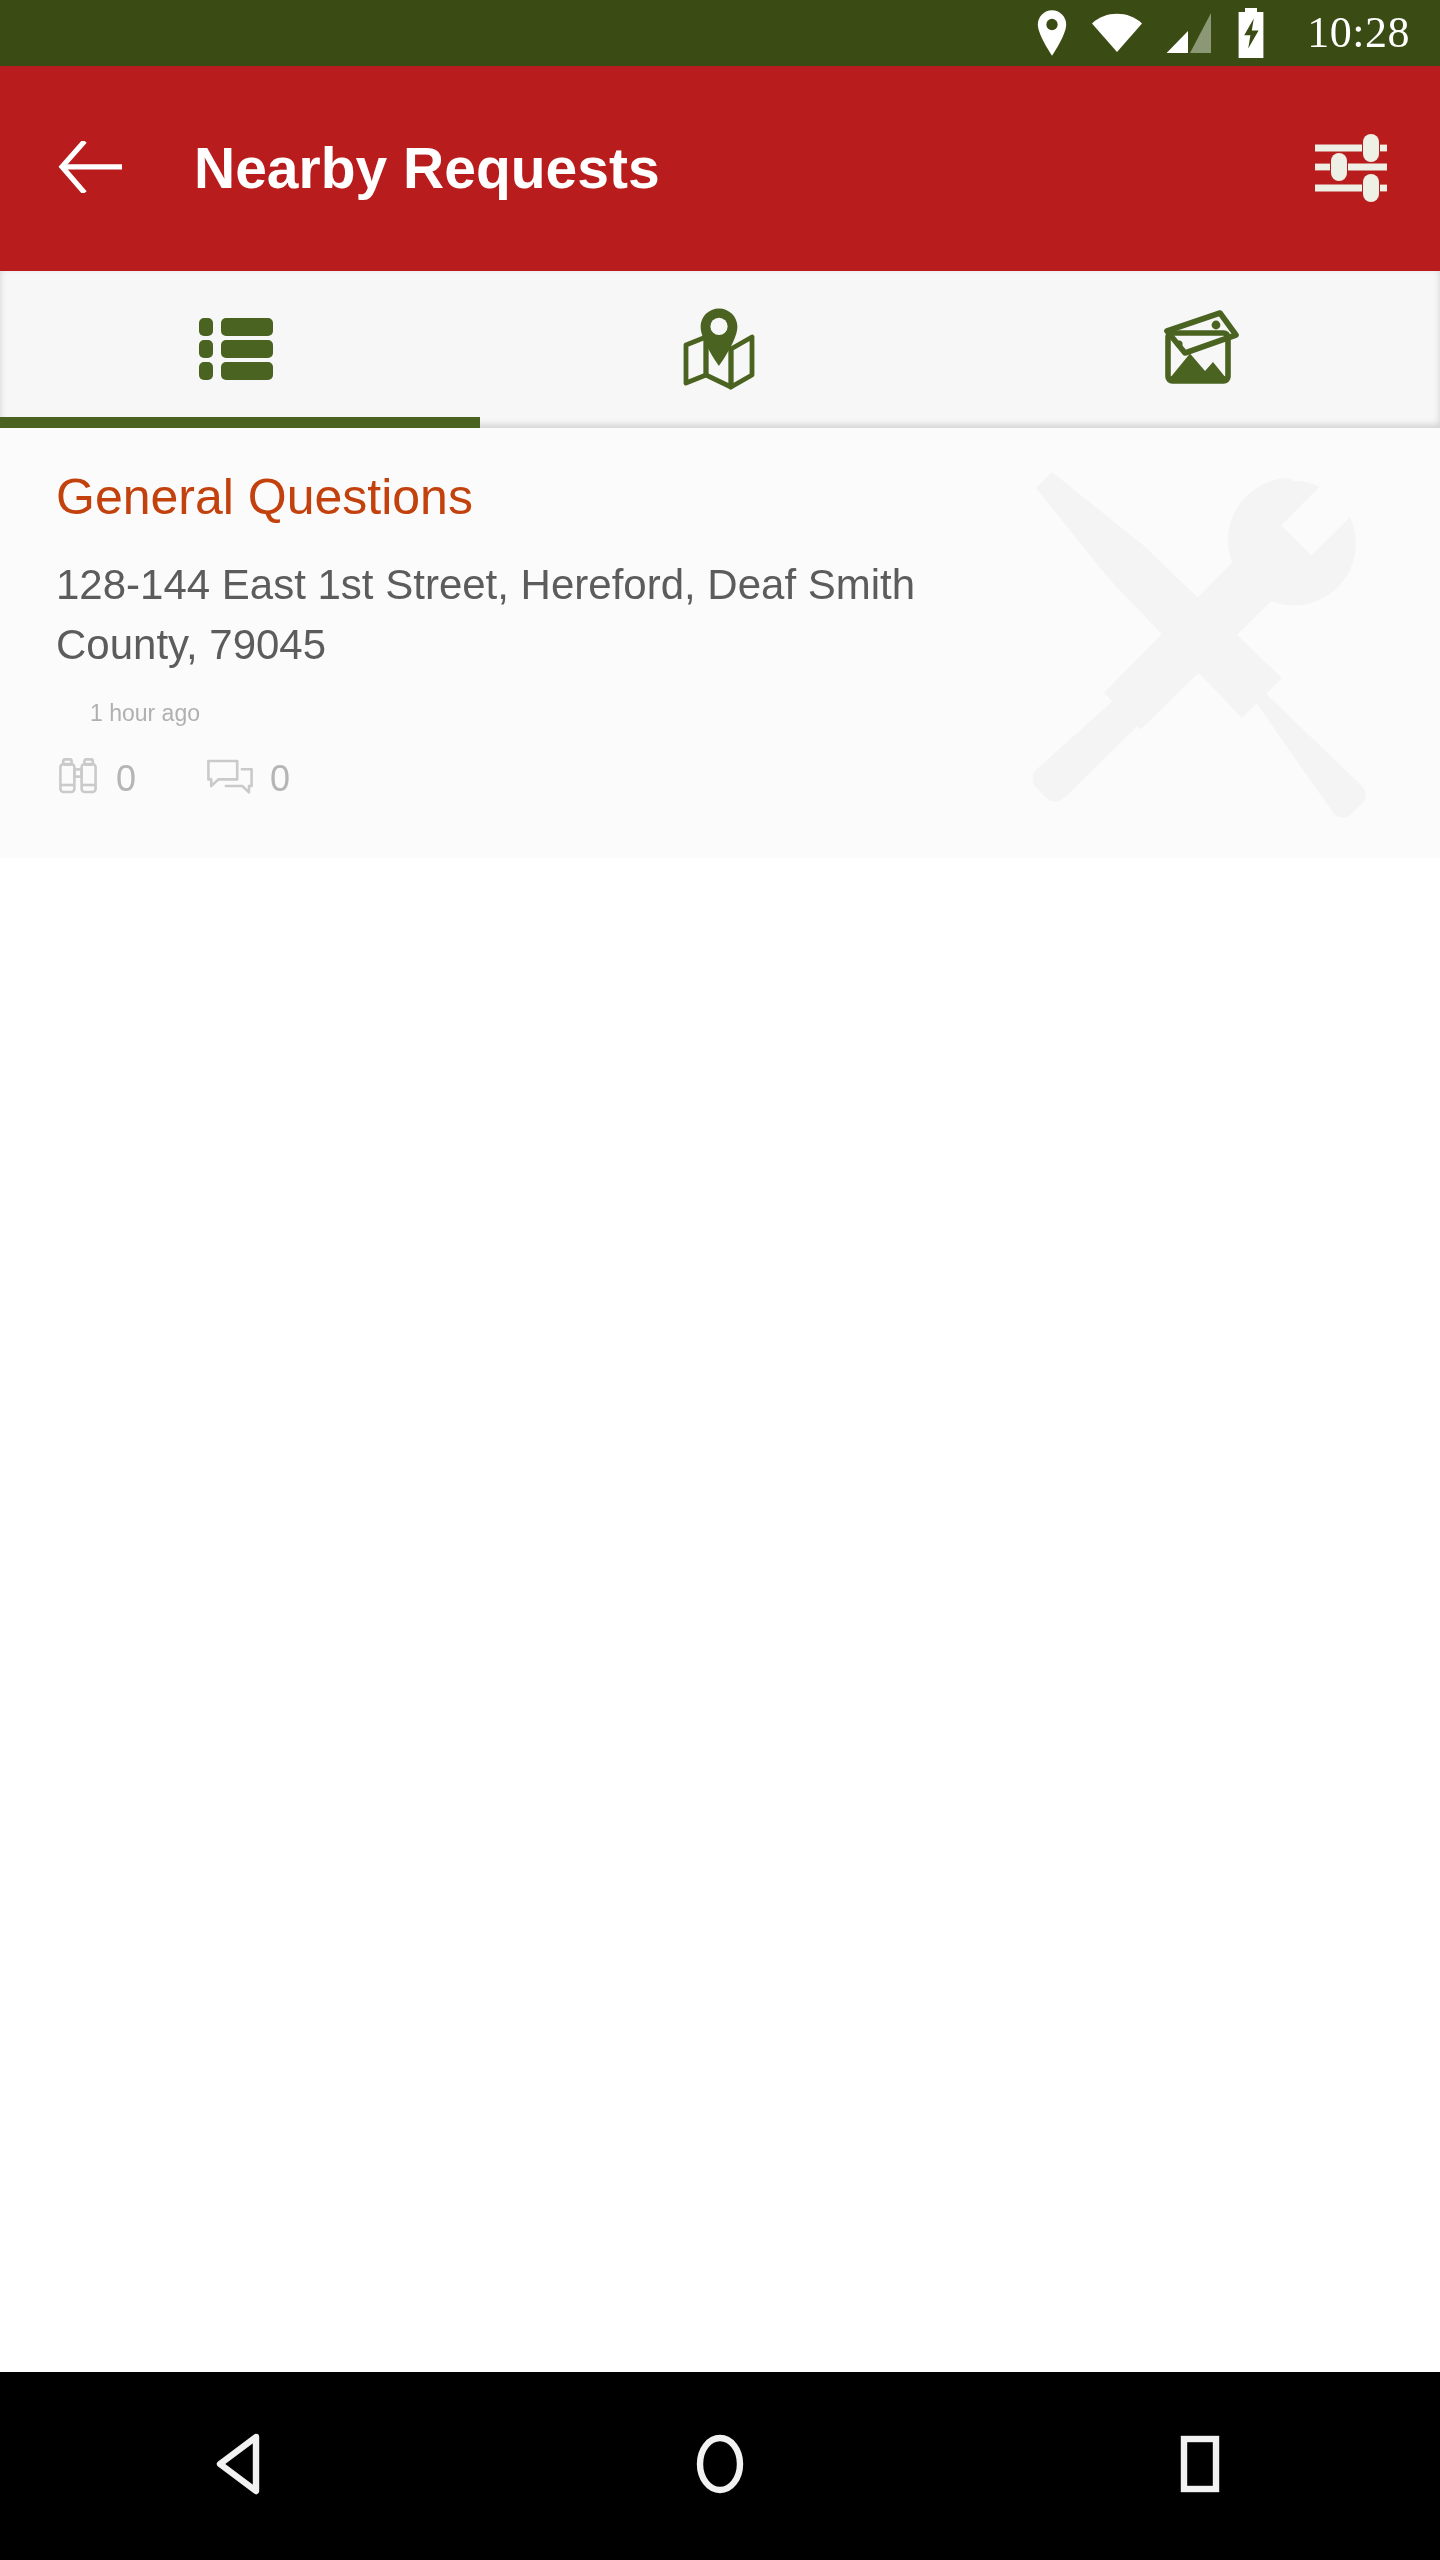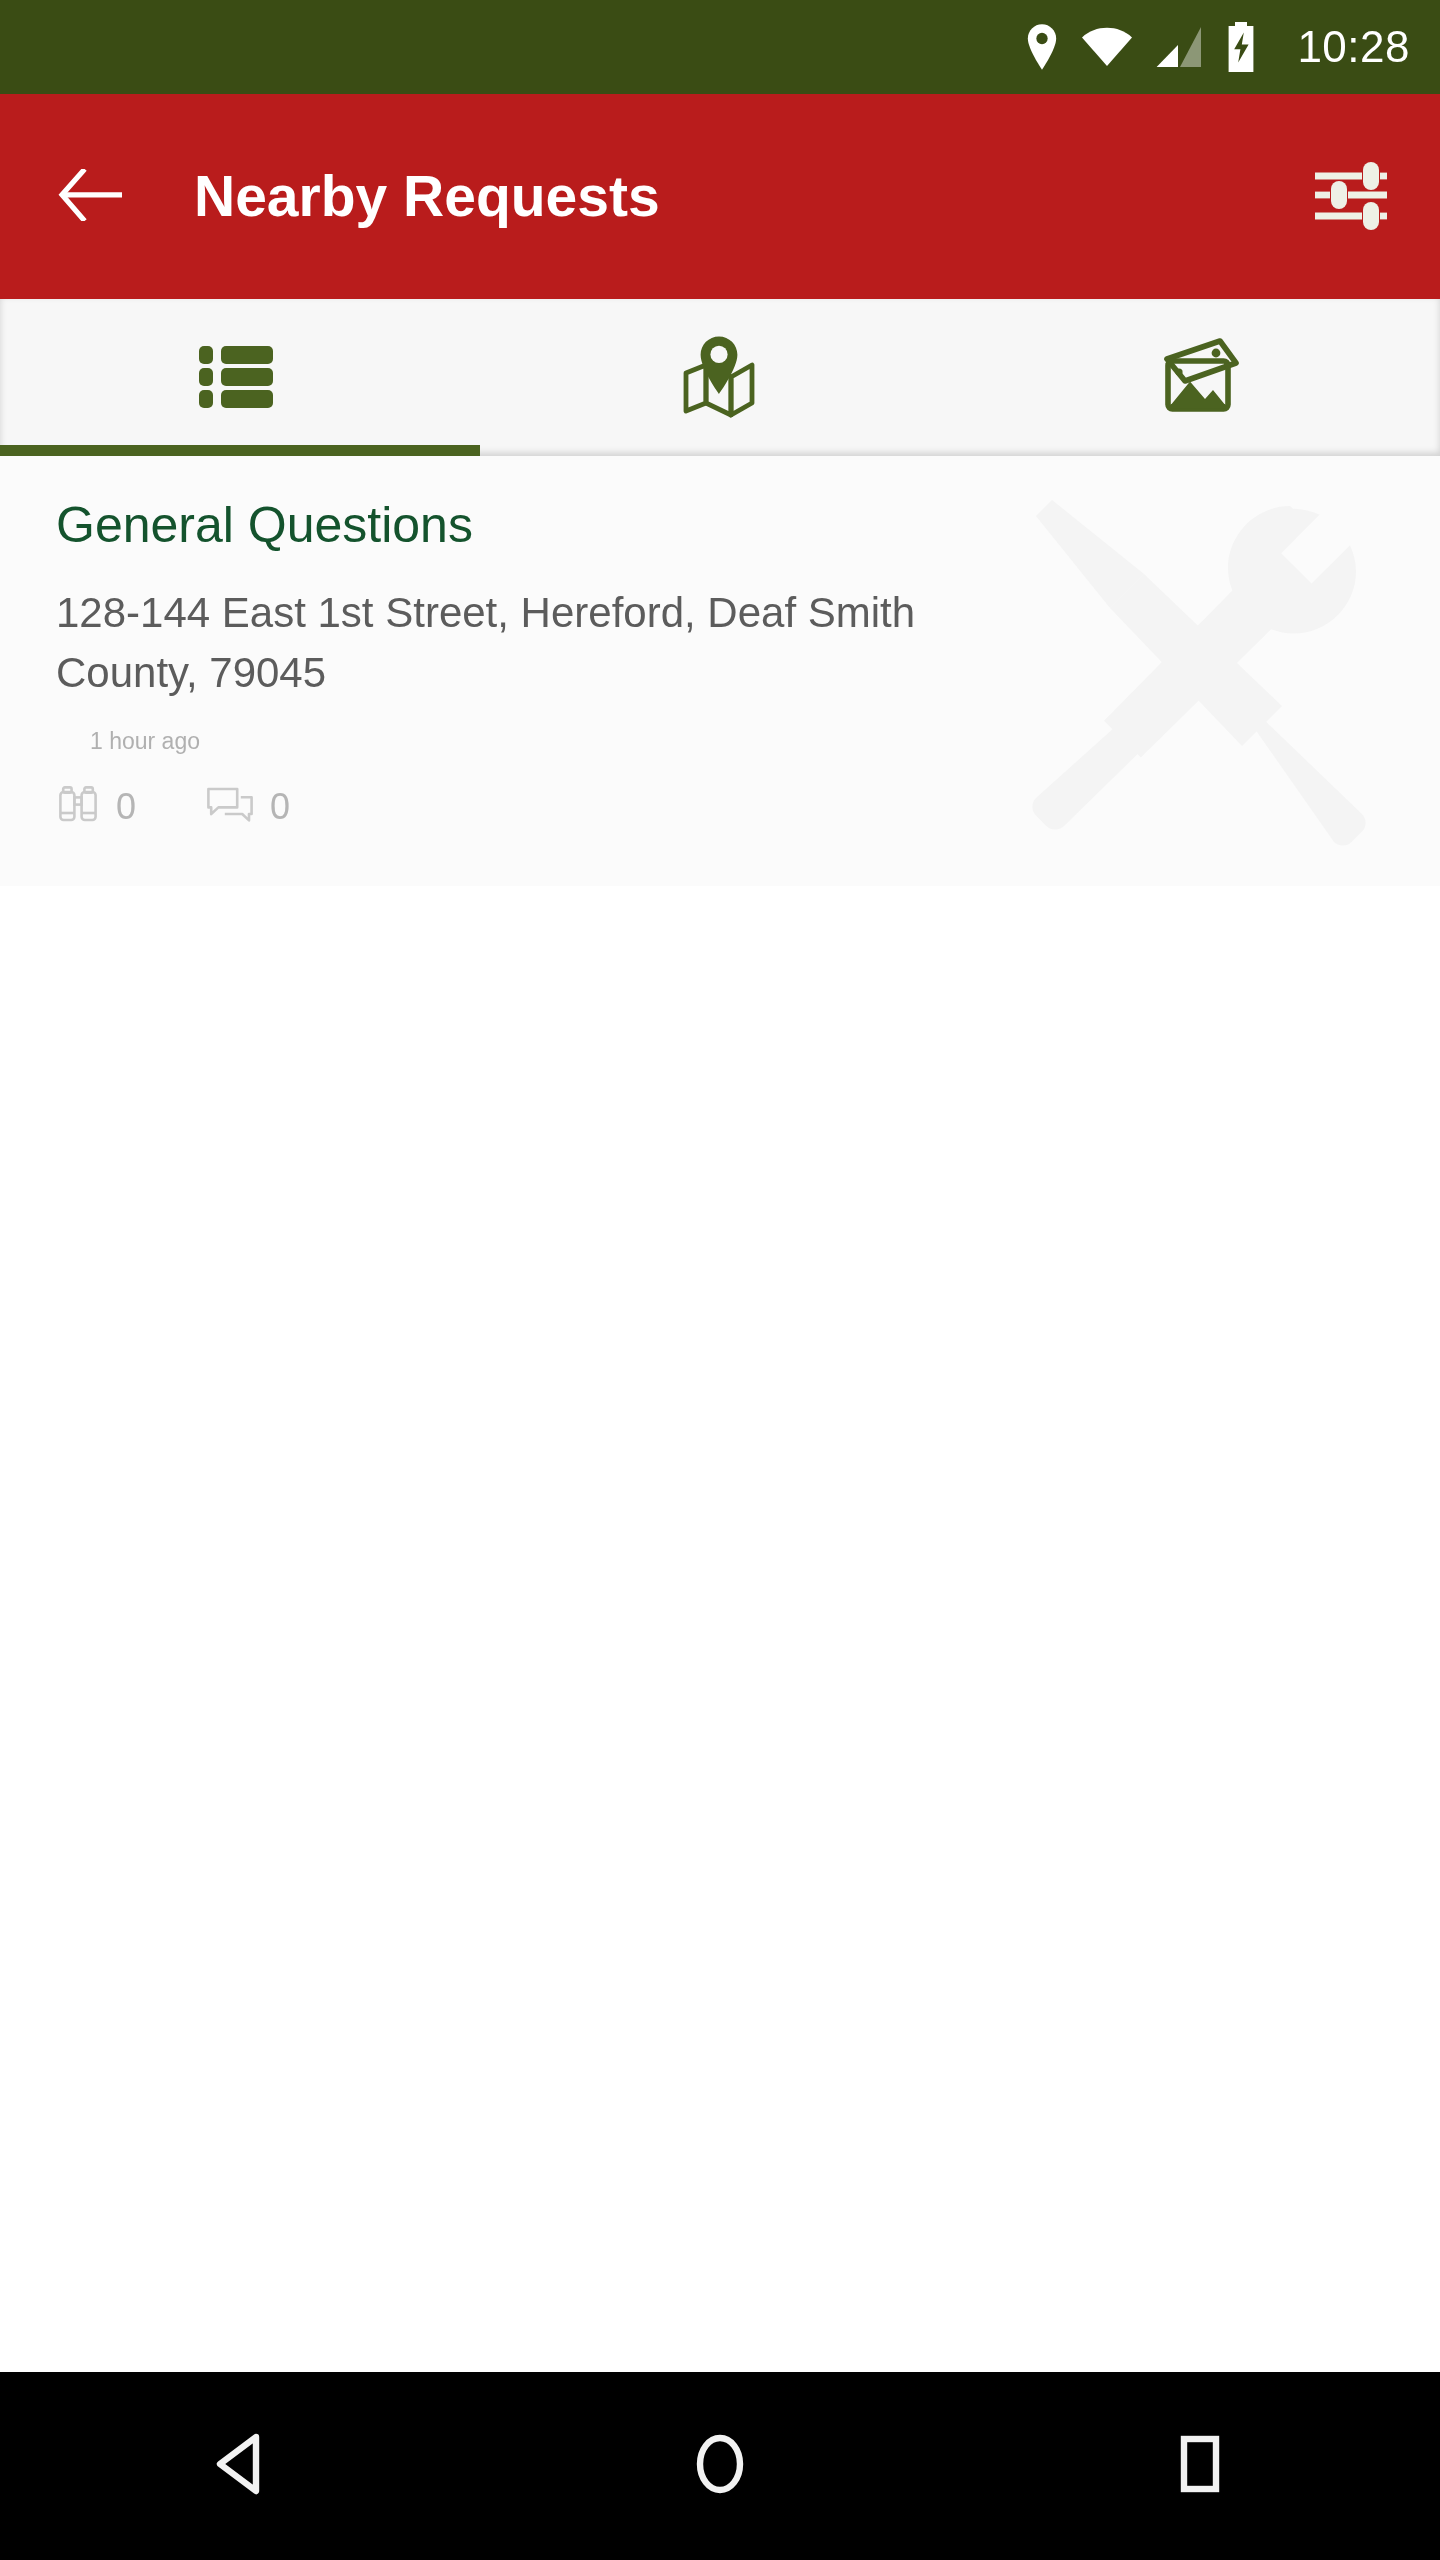--- a/index.html
+++ b/index.html
@@ -10,27 +10,28 @@
     width: 1440px;
     height: 2560px;
     background: #ffffff;
     font-family: "Liberation Sans", sans-serif;
     overflow: hidden;
     position: relative;
   }
 
   
   .status-bar {
-    height: 94px;
+    height: 66px;
     background: #3a4c14;
     display: flex;
     align-items: center;
     justify-content: flex-end;
     padding-right: 30px;
     box-sizing: border-box;
+    font-family: Liberation Serif, serif;
   }
   .status-icons {
     display: flex;
     align-items: center;
     gap: 22px;
   }
   .status-icon {
     display: flex;
     align-items: center;
     justify-content: center;
@@ -129,21 +130,21 @@
     width: 400px;
     height: 400px;
     opacity: 1;
     pointer-events: none;
   }
   .card-inner {
     position: relative;
     z-index: 2;
   }
   .card-title {
-    color: #14532d;
+    color: #c2410c;
     font-size: 50px;
     font-weight: 400;
     line-height: 1.1;
     margin: 0 0 30px 0;
   }
   .card-address {
     color: #5c5c5c;
     font-size: 42px;
     font-weight: 400;
     line-height: 1.42;

